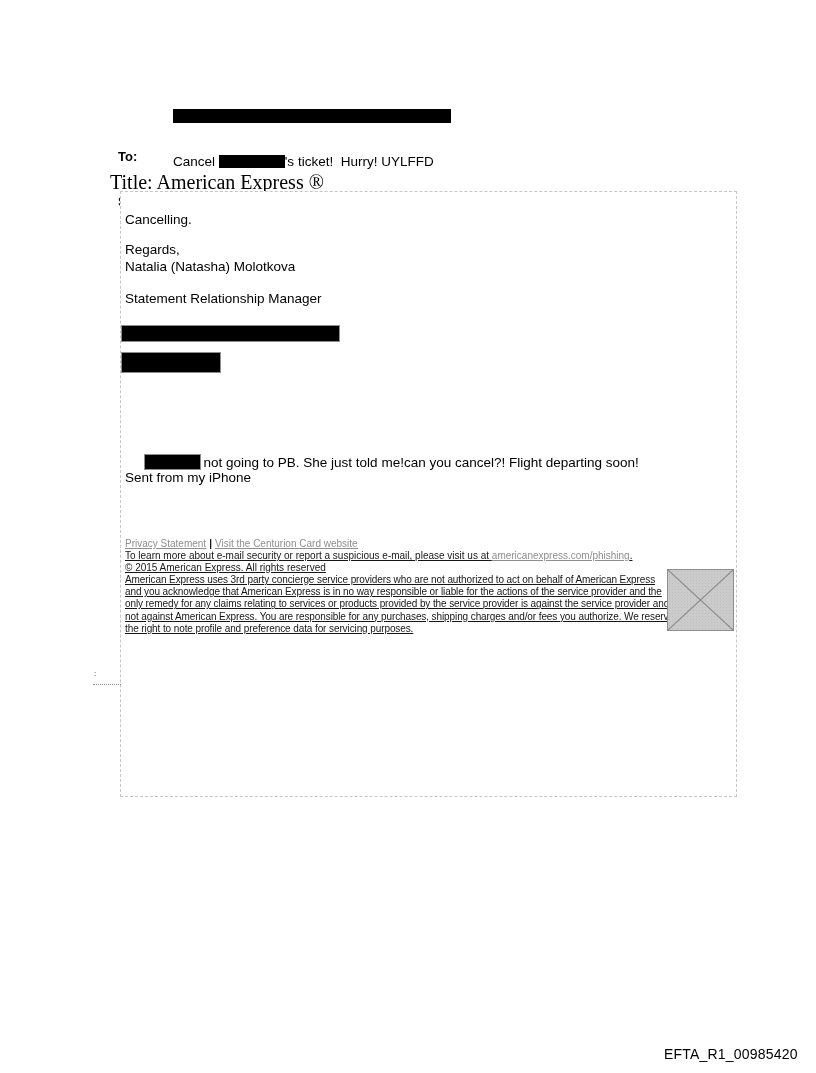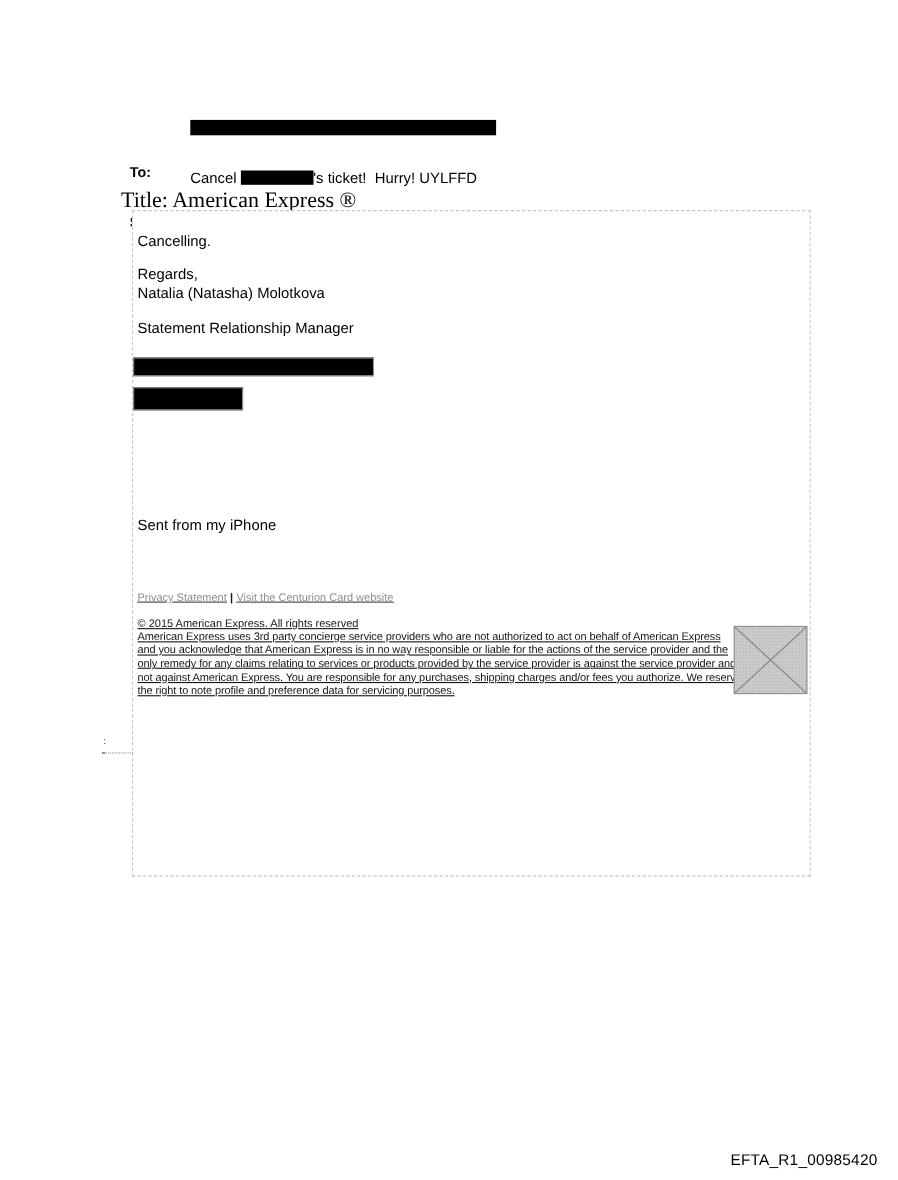--- a/index.html
+++ b/index.html
@@ -81,25 +81,31 @@
 
     <div class="body-text" style="top:20px">Cancelling.</div>
     <div class="body-text" style="top:50px">Regards,</div>
     <div class="body-text" style="top:67px">Natalia (Natasha) Molotkova</div>
     <div class="body-text" style="top:99px">Statement Relationship Manager</div>
 
     <div class="bar" style="top:133px;width:219px;height:17px;"></div>
     <div class="bar" style="top:160px;width:100px;height:21px;"></div>
 
 
+    <div class="msg-row">
+      <span class="msg-bar"></span><span>not going to PB. She just told me!can you cancel?! Flight departing soon!</span>
+    </div>
 
     <div class="body-text" style="top:278px">Sent from my iPhone</div>
 
     <div class="ftr" style="top:346px">
       <span class="grey-link">Privacy Statement</span><span class="sep">|</span><span class="grey-link">Visit the Centurion Card website</span>
+    </div>
+    <div class="ftr" style="top:358px">
+      <span class="pre">To learn more about e-mail security or report a suspicious e-mail, please visit us at </span><span class="grey-link">americanexpress.com/phishing</span><span>.</span>
     </div>
     <div class="ftr" style="top:370px">© 2015 American Express. All rights reserved</div>
     <div class="ftr disclaimer" style="top:382px">American Express uses 3rd party concierge service providers who are not authorized to act on behalf of American Express and you acknowledge that American Express is in no way responsible or liable for the actions of the service provider and the only remedy for any claims relating to services or products provided by the service provider is against the service provider and not against American Express. You are responsible for any purchases, shipping charges and/or fees you authorize. We reserve the right to note profile and preference data for servicing purposes.</div>
 
     <div class="img-ph">
       <svg viewBox="0 0 67 62" preserveAspectRatio="none">
         <line x1="0" y1="0" x2="67" y2="62" stroke="#8a8a8a" stroke-width="1.2"></line>
         <line x1="67" y1="0" x2="0" y2="62" stroke="#8a8a8a" stroke-width="1.2"></line>
       </svg>
     </div>

